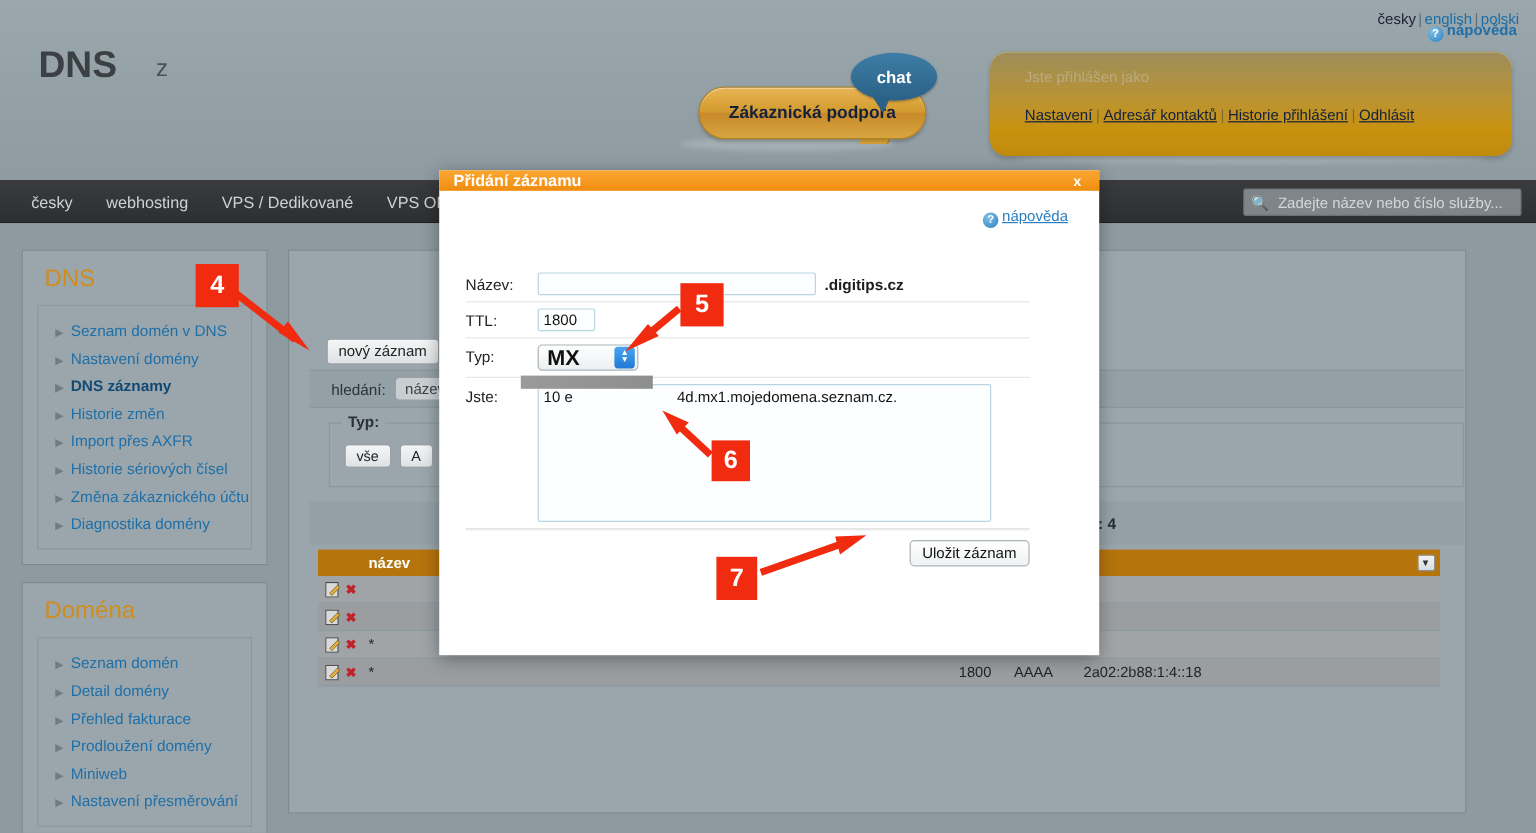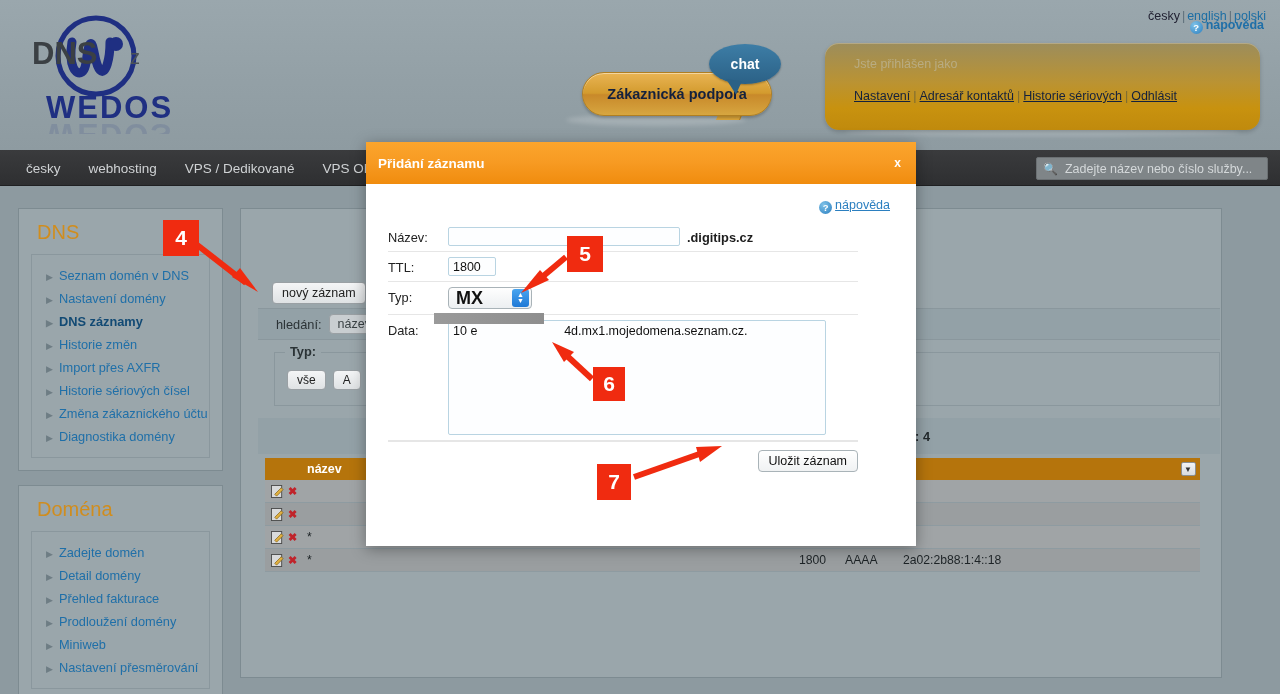--- a/index.html
+++ b/index.html
@@ -215,21 +215,21 @@
   .ico-edit { width:13px; height:13px; display:block; cursor:pointer;}
   .ico-del  { color:#c0232a; font-weight:bold; font-size:11px; cursor:pointer; }
 
   
   .modal {
     position:absolute; left:366px; top:142px; width:550px; height:404px;
     background:#fff; box-shadow:0 3px 14px rgba(0,0,0,.35);
     z-index:40;
   }
   .modal-head {
-    height:42px; background:linear-gradient(to bottom,#fba52d 0%,#f79a22 50%,#f08c0e 100%);
+    height:17px; background:linear-gradient(to bottom,#fba52d 0%,#f79a22 50%,#f08c0e 100%);
     color:#fff; font-weight:bold; font-size:13.5px;
     display:flex; align-items:center; padding:0 12px;
   }
   .modal-close {
     margin-left:auto; font-size:12px; font-weight:bold; color:#fff; cursor:pointer;
     padding:0 3px;
   }
   .modal-body { position:relative; padding:16px 22px 0 22px; }
   .modal-help {
     position:absolute; right:26px; top:14px; font-size:12.5px; color:#2b7fc0;
@@ -295,46 +295,35 @@
 <body>
 
 <div id="page">
 
   <div class="header">
 
     <div class="langbar">
       <span class="cz">česky</span><span class="sep">|</span><a>english</a><span class="sep">|</span><a>polski</a>
     </div>
 
-    <div class="logo">
-      <svg width="150" height="120" viewBox="0 0 150 120">
-        <g fill="none" stroke="#1f2f82" stroke-width="5">
-          <circle cx="58" cy="42" r="38"></circle>
-        </g>
-        <path d="M34 28 C30 52, 38 62, 44 58 C50 54, 48 34, 52 30 C56 26, 56 50, 62 56 C68 62, 72 44, 72 28" fill="none" stroke="#1f2f82" stroke-width="9" stroke-linecap="round"></path>
-        <circle cx="78" cy="30" r="7" fill="#1f2f82"></circle>
-        <text x="8" y="104" font-family="Liberation Sans, sans-serif" font-size="31" font-weight="bold" fill="#1f2f82" letter-spacing="2">WEDOS</text>
-        <text x="8" y="118" font-family="Liberation Sans, sans-serif" font-size="31" font-weight="bold" fill="#1f2f82" letter-spacing="2" opacity="0.13" transform="scale(1,-1) translate(0,-228)">WEDOS</text>
-      </svg>
-    </div>
 
     <div class="support-shadow"></div>
     <div class="support-tail"></div>
     <div class="support">
       <span>Zákaznická podpora</span>
     </div>
     <div class="chat-bubble">
       <span>chat</span>
     </div>
 
     <div class="loginbox-shadow"></div>
     <div class="loginbox">
       <div class="who">Jste přihlášen jako</div>
       <div class="links">
-        <a>Nastavení</a><span class="sep">|</span><a>Adresář kontaktů</a><span class="sep">|</span><a>Historie sériových</a><span class="sep">|</span><a class="bold">Odhlásit</a>
+        <a>Nastavení</a><span class="sep">|</span><a>Adresář kontaktů</a><span class="sep">|</span><a>Historie přihlášení</a><span class="sep">|</span><a class="bold">Odhlásit</a>
       </div>
     </div>
   </div>
 
   <div class="nav">
     <ul>
       <li>česky</li>
       <li>webhosting</li>
       <li>VPS / Dedikované</li>
       <li>VPS ON</li>
@@ -360,21 +349,21 @@
         <div class="side-item"><span class="bullet">▶</span><span>Import přes AXFR</span></div>
         <div class="side-item"><span class="bullet">▶</span><span>Historie sériových čísel</span></div>
         <div class="side-item"><span class="bullet">▶</span><span>Změna zákaznického účtu</span></div>
         <div class="side-item"><span class="bullet">▶</span><span>Diagnostika domény</span></div>
       </div>
     </div>
 
     <div class="side-panel">
       <div class="side-title">Doména</div>
       <div class="side-inner">
-        <div class="side-item"><span class="bullet">▶</span><span>Zadejte domén</span></div>
+        <div class="side-item"><span class="bullet">▶</span><span>Seznam domén</span></div>
         <div class="side-item"><span class="bullet">▶</span><span>Detail domény</span></div>
         <div class="side-item"><span class="bullet">▶</span><span>Přehled fakturace</span></div>
         <div class="side-item"><span class="bullet">▶</span><span>Prodloužení domény</span></div>
         <div class="side-item"><span class="bullet">▶</span><span>Miniweb</span></div>
         <div class="side-item"><span class="bullet">▶</span><span>Nastavení přesměrování</span></div>
       </div>
     </div>
   </div>
 
   <div class="main"></div>
@@ -512,21 +501,21 @@
           <option>MX</option>
         </select>
         <span class="sel-arrows">
             <span>▲</span>
             <span>▼</span>
           </span>
       </div>
     </div>
 
     <div class="frm-row">
-      <div class="lbl">Data:</div>
+      <div class="lbl">Jste:</div>
       <textarea class="inp inp-data" style="">10 e                         4d.mx1.mojedomena.seznam.cz.</textarea>
     </div>
 
     <div class="frm-foot">
       <button class="btn-save">Uložit záznam</button>
     </div>
   </div>
 
   <div class="redact"></div>
 

